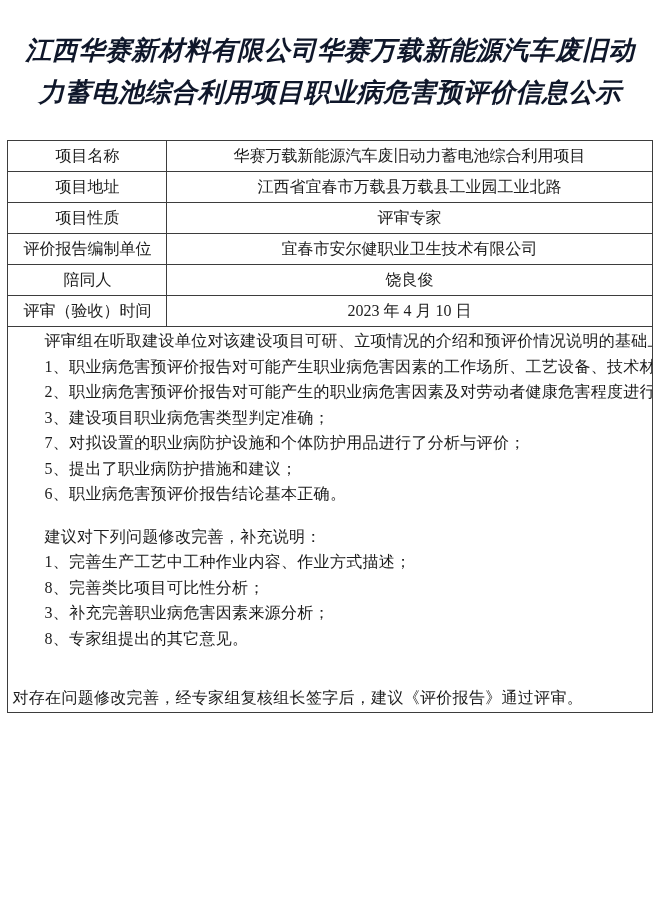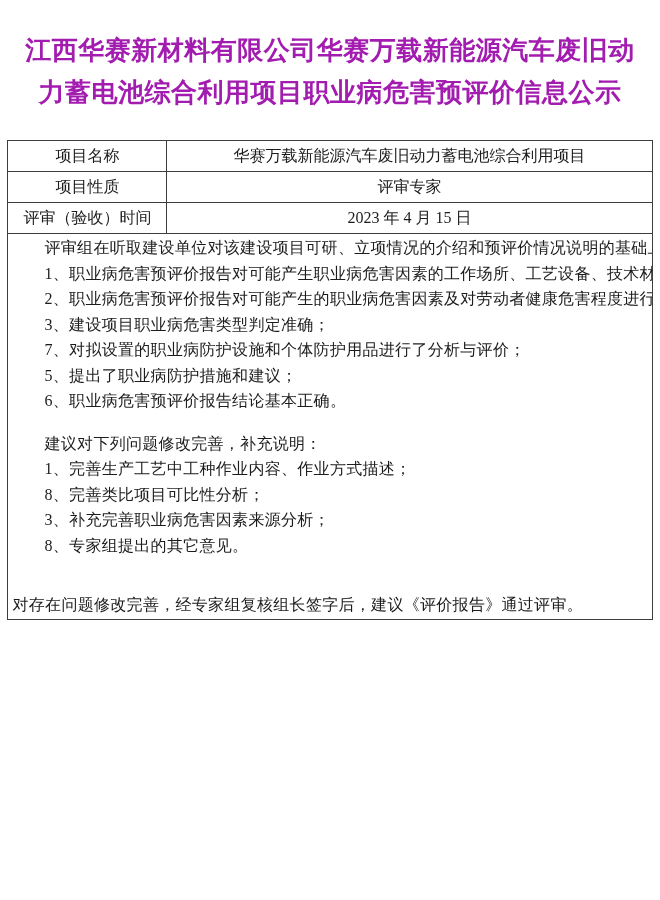--- a/index.html
+++ b/index.html
@@ -61,41 +61,53 @@
     letter-spacing: 0.3px;
   }
   .opinion-text .para.indent { text-indent: 2em; }
   .opinion-text .para.blank  { height: 17px; }
 </style>
 </head>
 <body>
 
 <div class="page">
 
-  <h1 class="doc-title" style="color: #a21caf;">江西华赛新材料有限公司华赛万载新能源汽车废旧动力蓄电池综合利用项目职业病危害预评价信息公示</h1>
+  <h1 class="doc-title" style="color: #0f172a; font-style: italic;">江西华赛新材料有限公司华赛万载新能源汽车废旧动力蓄电池综合利用项目职业病危害预评价信息公示</h1>
 
   <table class="info-table">
     <colgroup>
       <col style="width:159px">
       <col style="width:118px">
       <col style="width:140px">
       <col style="width:227px">
     </colgroup>
     <tbody>
       <tr>
         <td>项目名称</td>
         <td colspan="3">华赛万载新能源汽车废旧动力蓄电池综合利用项目</td>
       </tr>
       <tr>
+        <td>项目地址</td>
+        <td colspan="3">江西省宜春市万载县万载县工业园工业北路</td>
+      </tr>
+      <tr>
         <td>项目性质</td>
         <td colspan="3">评审专家</td>
       </tr>
       <tr>
+        <td>评价报告编制单位</td>
+        <td colspan="3">宜春市安尔健职业卫生技术有限公司</td>
+      </tr>
+      <tr>
+        <td>陪同人</td>
+        <td colspan="3">饶良俊</td>
+      </tr>
+      <tr>
         <td>评审（验收）时间</td>
-        <td colspan="3">2023 年 4 月 15 日</td>
+        <td colspan="3">2023 年 4 月 10 日</td>
       </tr>
       <tr>
         <td colspan="4" class="opinion-cell">
           <div class="opinion-text">
               <p class="para indent">评审组在听取建设单位对该建设项目可研、立项情况的介绍和预评价情况说明的基础上，查阅了有关资料，评审了《评价报告》，经过认真讨论，形成以下意见：</p>
               <p class="para indent">1、职业病危害预评价报告对可能产生职业病危害因素的工作场所、工艺设备、技术材料等进行了描述；</p>
               <p class="para indent">2、职业病危害预评价报告对可能产生的职业病危害因素及对劳动者健康危害程度进行了分析和评价；</p>
               <p class="para indent">3、建设项目职业病危害类型判定准确；</p>
               <p class="para indent">7、对拟设置的职业病防护设施和个体防护用品进行了分析与评价；</p>
               <p class="para indent">5、提出了职业病防护措施和建议；</p>

